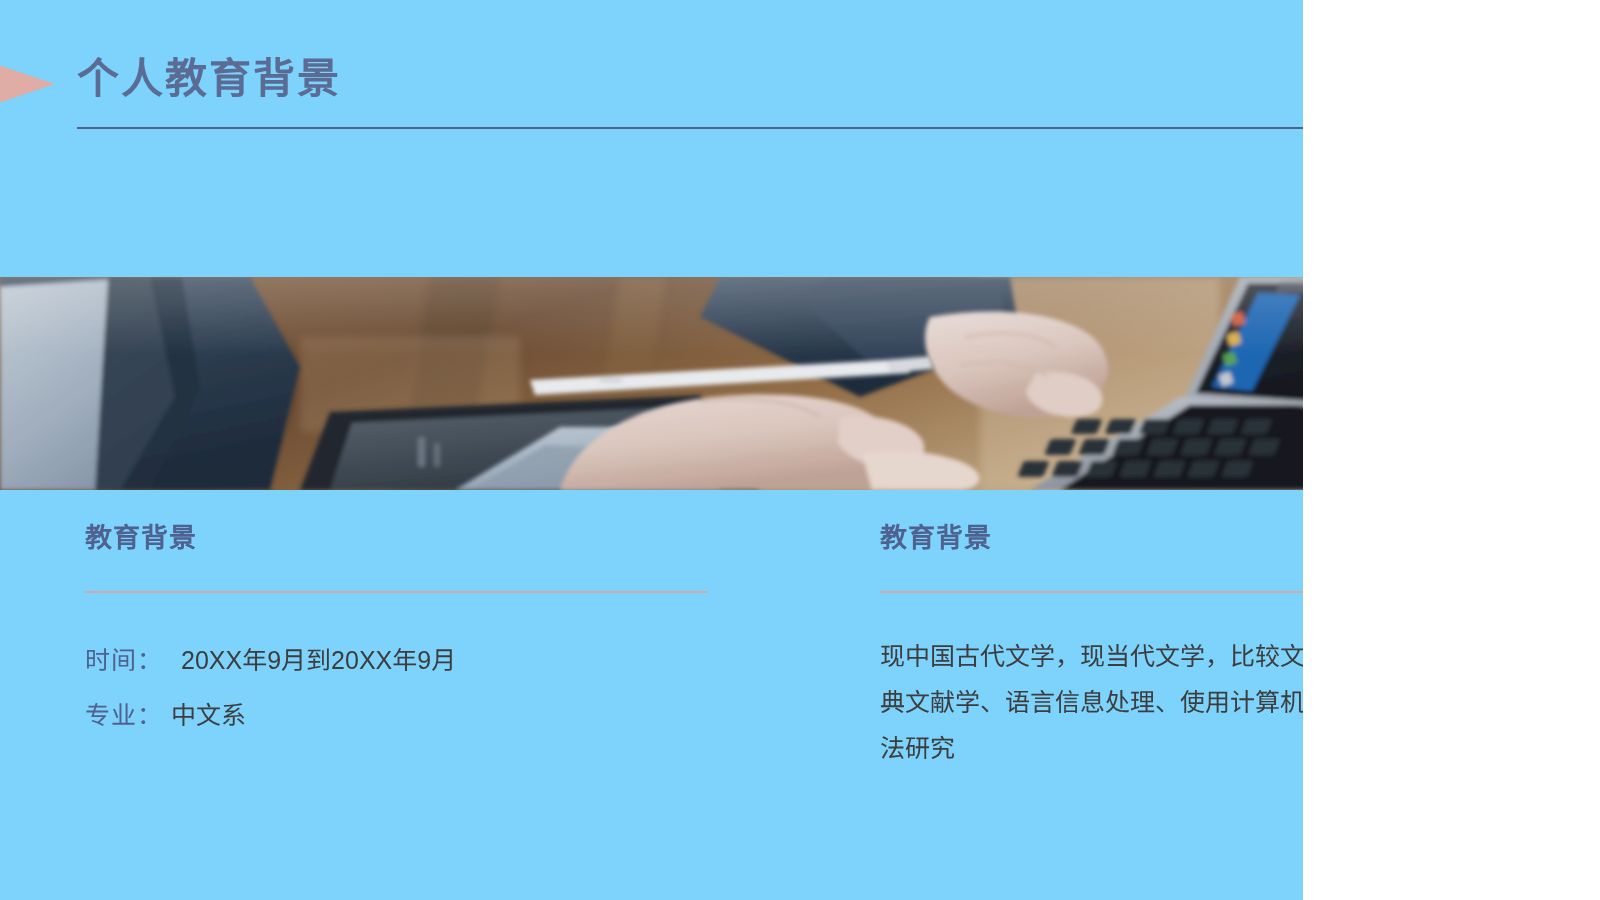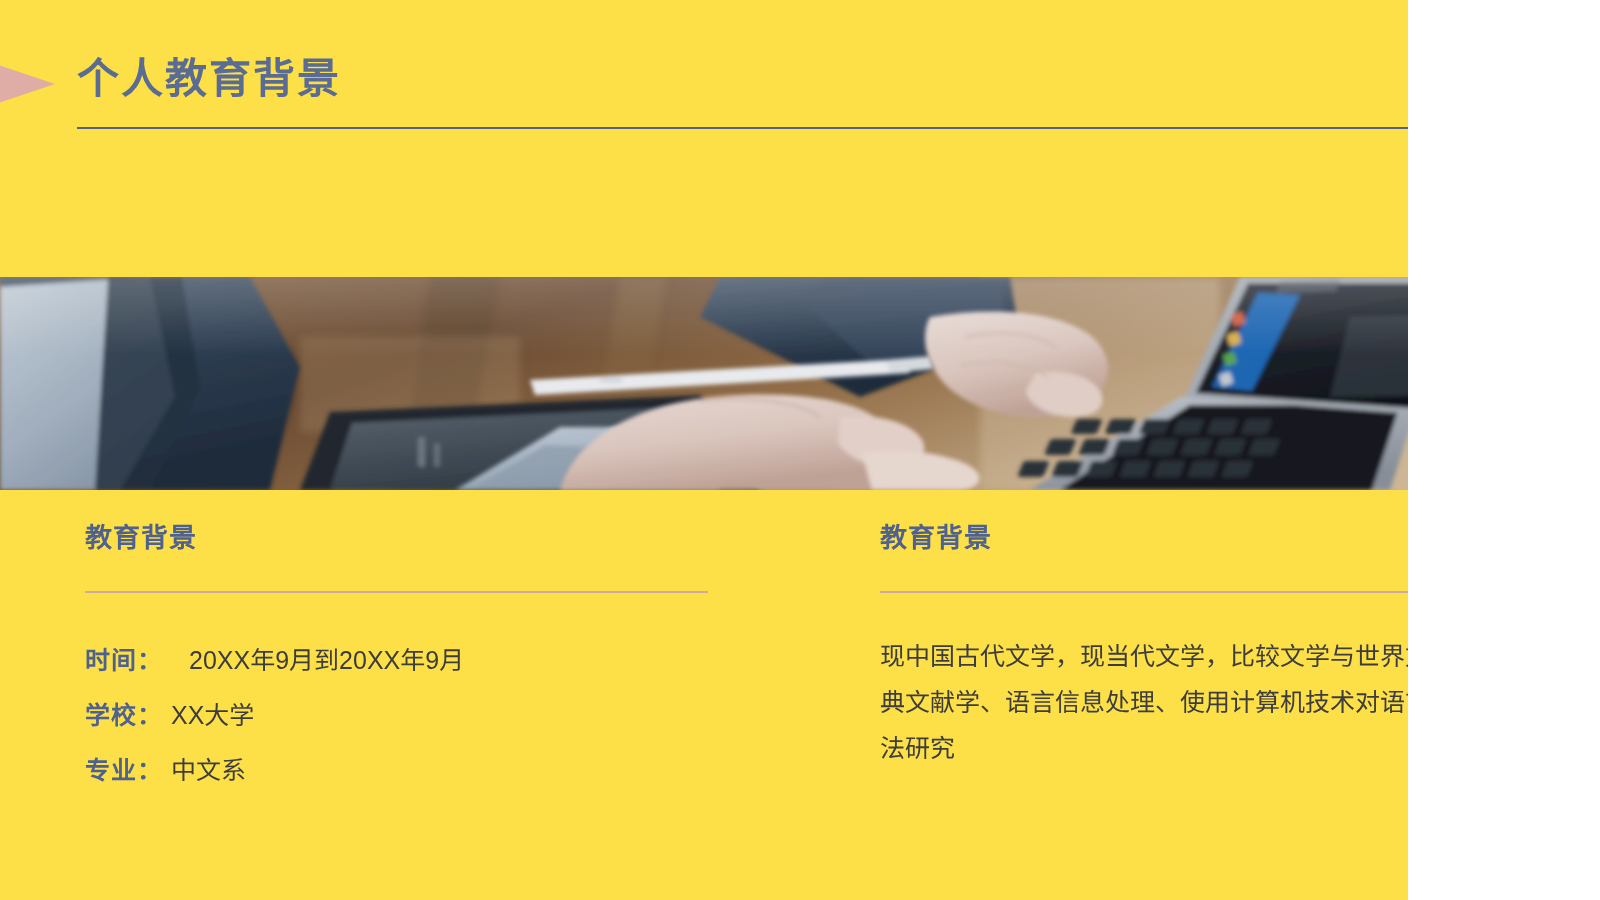--- a/index.html
+++ b/index.html
@@ -7,23 +7,23 @@
     margin: 0;
     padding: 0;
     background: #ffffff;
   }
   body {
     font-family: "Liberation Sans", "DejaVu Sans", sans-serif;
     -webkit-font-smoothing: antialiased;
   }
   .slide {
     position: relative;
-    width: 1408px;
+    width: 1303px;
     height: 900px;
-    background: #fde047;
+    background: #7dd3fc;
     overflow: hidden;
   }
 
   
   .header {
     position: absolute;
     left: 0;
     top: 0;
     width: 1600px;
     height: 145px;
@@ -130,30 +130,30 @@
     width: 625px;
   }
   .detail-row {
     display: flex;
     align-items: baseline;
     margin-bottom: 19px;
     white-space: nowrap;
   }
   .detail-label {
     font-size: 25px;
-    font-weight: bold;
+    font-weight: normal;
     color: #4f628f;
     letter-spacing: 1px;
   }
   .detail-value {
     font-size: 25px;
     color: #3d3d3d;
     margin-left: 8px;
   }
-  .detail-row.indented .detail-value { margin-left: 26px; }
+  .detail-row.indented .detail-value { margin-left: 18px; }
 
   
   .course-text {
     position: absolute;
     top: 143px;
     left: 0;
     width: 625px;
     font-size: 25px;
     line-height: 46px;
     color: #3d3d3d;
@@ -332,24 +332,20 @@
     <div class="col col-left">
       <div class="section-title">教育背景</div>
       <div class="section-rule"></div>
 
       <div class="detail-list">
         <div class="detail-row indented">
           <span class="detail-label">时间：</span>
           <span class="detail-value">20XX年9月到20XX年9月</span>
         </div>
         <div class="detail-row">
-          <span class="detail-label">学校：</span>
-          <span class="detail-value">XX大学</span>
-        </div>
-        <div class="detail-row">
           <span class="detail-label">专业：</span>
           <span class="detail-value">中文系</span>
         </div>
       </div>
     </div>
 
     <div class="col col-right">
       <div class="section-title">教育背景</div>
       <div class="section-rule"></div>
       <div class="course-text">现中国古代文学，现当代文学，比较文学与世界文学、古典文献学、语言信息处理、使用计算机技术对语言进行语法研究</div>

